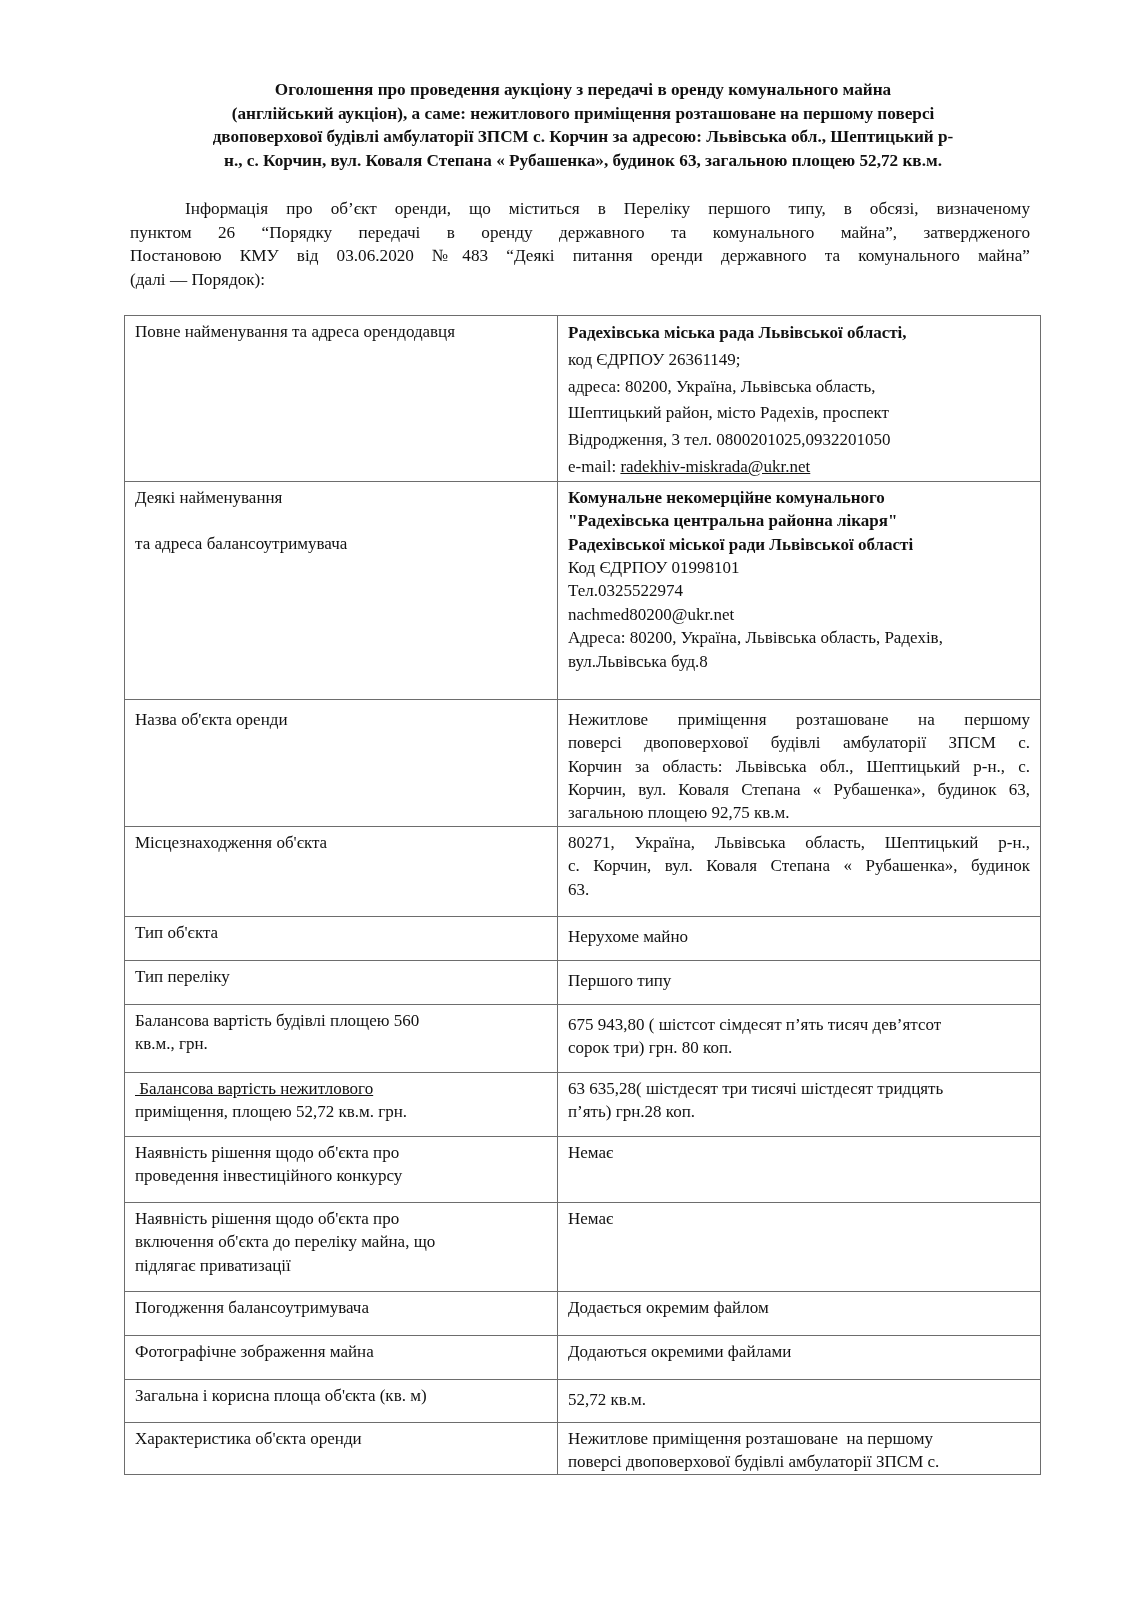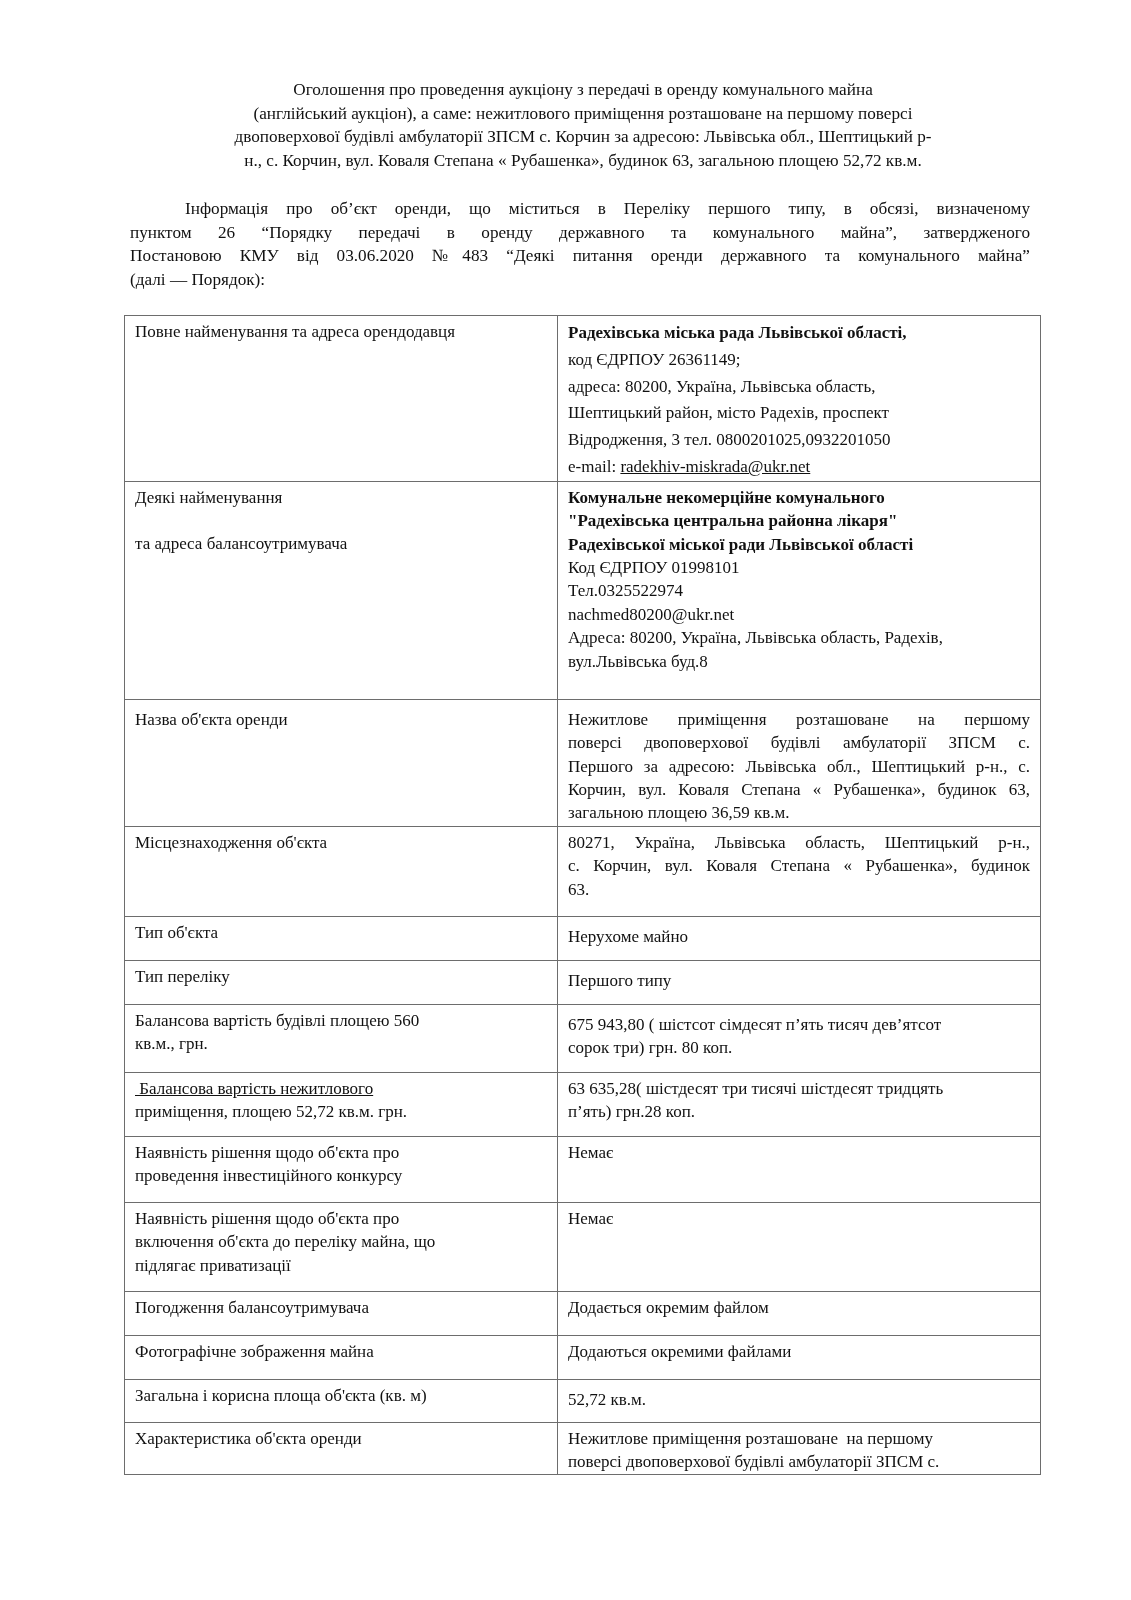--- a/index.html
+++ b/index.html
@@ -1,19 +1,19 @@
 <!DOCTYPE html>
 <html><head>
 <meta charset="utf-8">
 <style>
   html, body { margin:0; padding:0; background:#ffffff; }
   body { width:1131px; height:1600px; position:relative; overflow:hidden;
          font-family:"Liberation Serif","DejaVu Serif",serif; color:#111; }
   .title { position:absolute; left:128px; top:78px; width:910px; text-align:center;
-           font-weight:normal; font-size:17.2px; line-height:23.5px; }
+           font-weight:bold; font-size:17.2px; line-height:23.5px; }
   .title .line { display:block; white-space:nowrap; }
   .intro { position:absolute; left:130px; top:197px; width:900px;
            font-size:17.2px; line-height:23.5px; text-align:justify; }
   .intro .line { display:block; white-space:nowrap; }
   .intro .line.j { text-align:justify; text-align-last:justify; }
   .intro .line.first { text-indent:55px; }
   table.info { position:absolute; left:124px; top:315px; width:917px;
                border-collapse:collapse; table-layout:fixed; font-size:17px; line-height:23.4px; }
   table.info td { border:1.5px solid #6d6d6d; vertical-align:top; padding:0; }
   td.k { width:412px; padding:4px 10px 0 10px !important; }
@@ -76,23 +76,23 @@
       </td>
     </tr>
 
     <tr style="height:127px;">
       <td class="k" style="padding-top:8px !important;">
         <span class="ln">Назва об'єкта оренди</span>
       </td>
       <td class="v" style="padding-top:8px !important;">
         <span class="ln j"> Нежитлове приміщення розташоване на першому</span>
         <span class="ln j">поверсі двоповерхової будівлі амбулаторії ЗПСМ с.</span>
-        <span class="ln j">Першого за адресою: Львівська обл., Шептицький р-н., с.</span>
+        <span class="ln j">Корчин за область: Львівська обл., Шептицький р-н., с.</span>
         <span class="ln j">Корчин, вул. Коваля Степана « Рубашенка», будинок 63,</span>
-        <span class="ln">загальною площею 36,59 кв.м.</span>
+        <span class="ln">загальною площею 92,75 кв.м.</span>
       </td>
     </tr>
 
     <tr style="height:90px;">
       <td class="k">
         <span class="ln">Місцезнаходження об'єкта</span>
       </td>
       <td class="v">
         <span class="ln j">80271, Україна, Львівська область, Шептицький р-н.,</span>
         <span class="ln j">с. Корчин, вул. Коваля Степана « Рубашенка», будинок</span>

